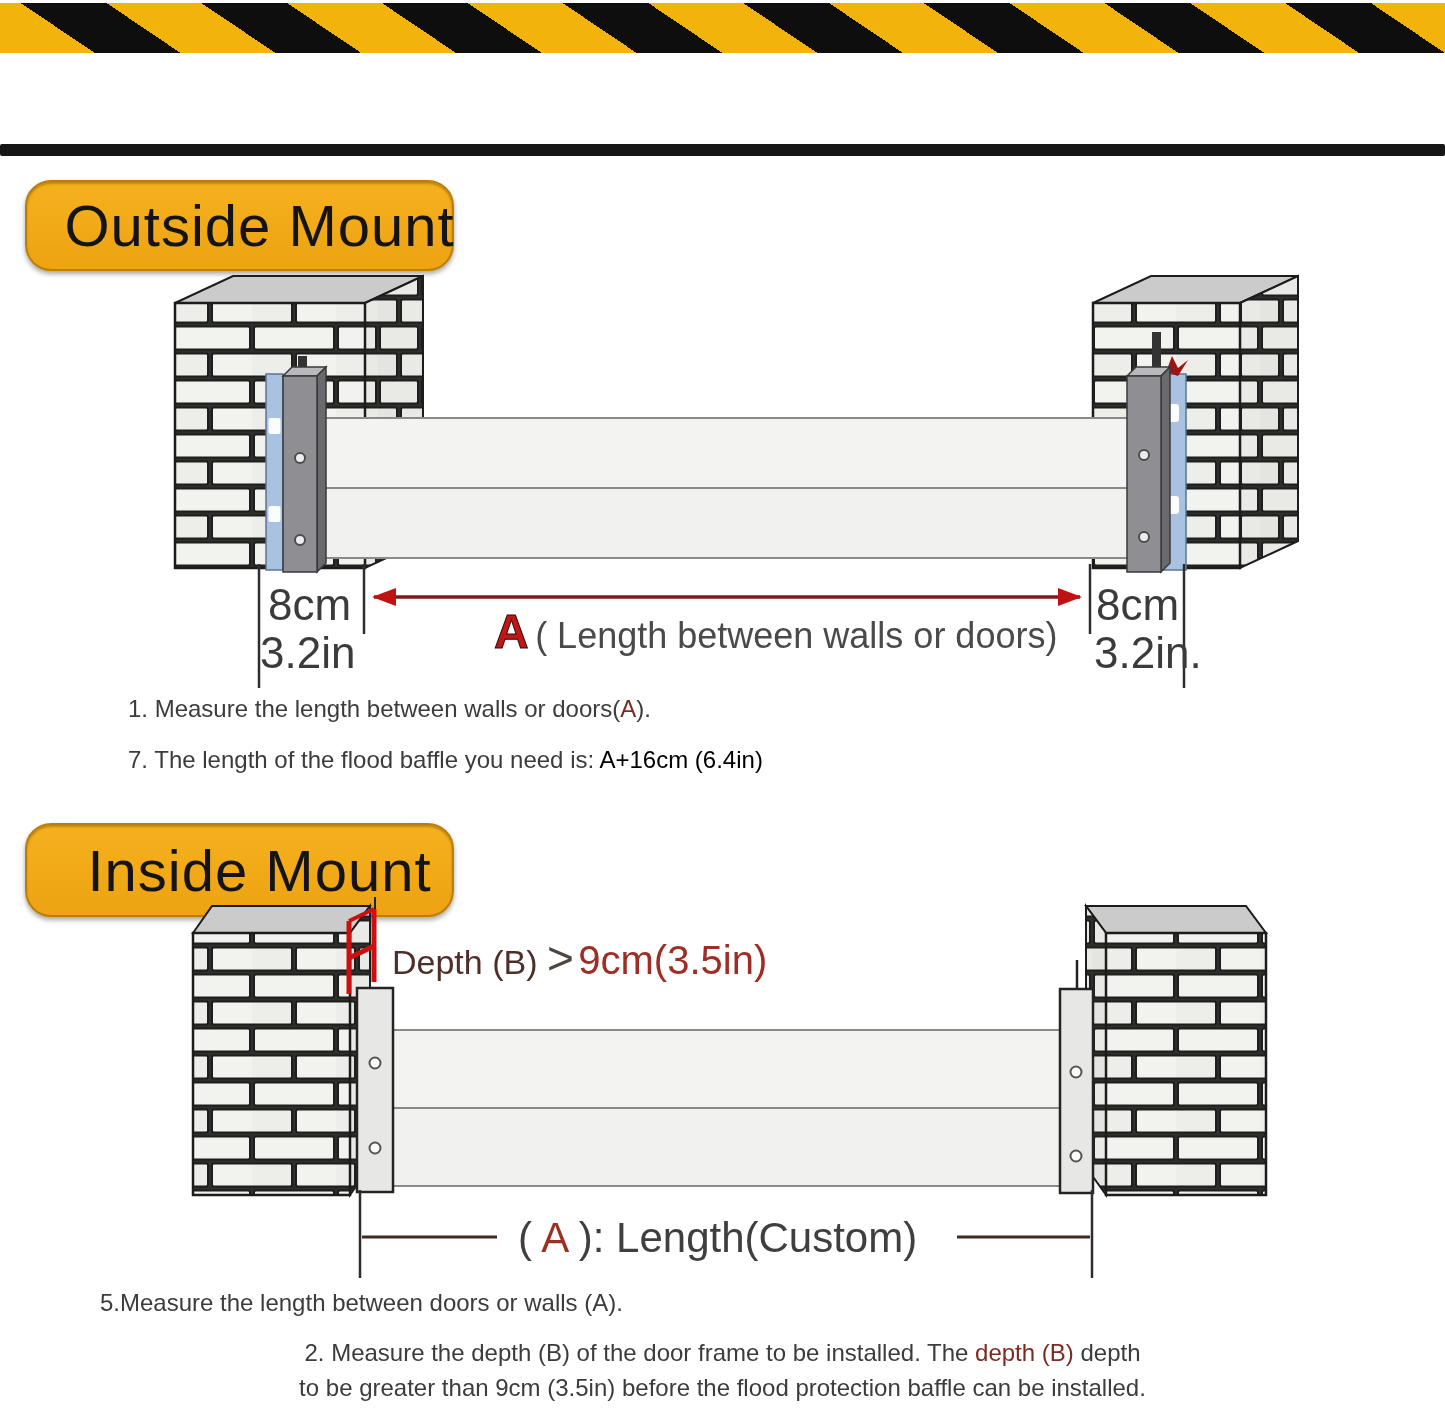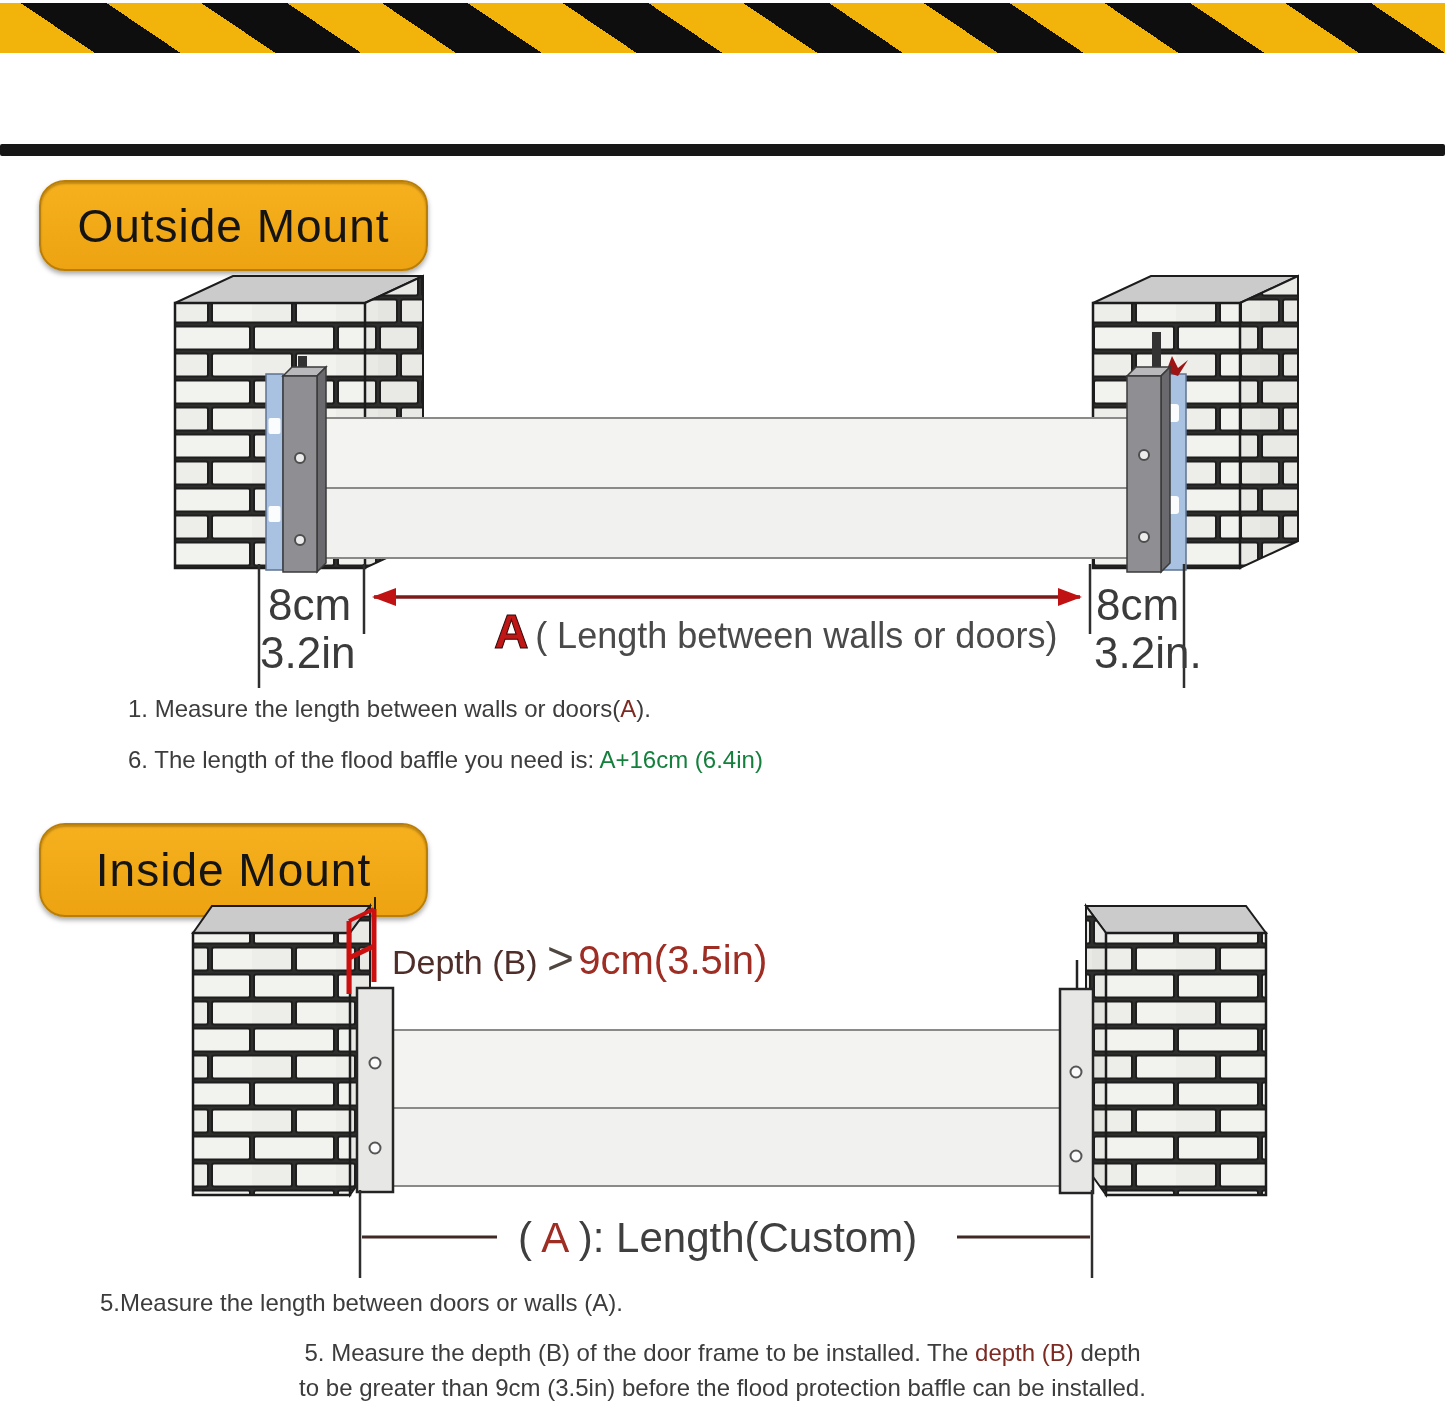--- a/index.html
+++ b/index.html
@@ -19,44 +19,44 @@
     display:flex;align-items:center;justify-content:center;
   }
   .title{
     font-size:58px;font-weight:700;color:#0d0d0d;letter-spacing:1px;
     text-shadow:3px 4px 3px rgba(105,105,105,.65);
     white-space:nowrap;
   }
   .blackbar{position:absolute;left:0;top:144px;width:1445px;height:12px;background:#161616;border-radius:2px;}
   
   .badge{
-    position:absolute;left:39px;width:385px;
+    position:absolute;left:25px;width:385px;
     background:linear-gradient(180deg,#f6b01e,#eda312);
     border:2px solid #b97e07;border-radius:26px;
     box-shadow:0 3px 5px rgba(0,0,0,.35), inset 0 2px 2px rgba(90,60,0,.35);
     display:flex;align-items:center;justify-content:center;
-    font-size:46px;color:#141414;letter-spacing:1px;white-space:nowrap;
+    font-size:58px;color:#141414;letter-spacing:1px;white-space:nowrap;padding-left:40px;
   }
   #badge-outside{top:180px;height:87px;}
   #badge-inside{top:807px;height:90px;margin-top:16px;}
   
   svg{position:absolute;left:0;}
   #svg-outside{top:258px;}
   #svg-inside{top:897px;}
   svg text{font-family:"Liberation Sans",sans-serif;}
   
   .step{
     position:absolute;font-size:24px;color:#3c3c3c;white-space:nowrap;letter-spacing:0;
   }
   #out-step1{left:128px;top:695px;}
   #out-step2{left:128px;top:746px;}
   #in-step1{left:100px;top:1289px;}
   #in-step2a{left:0;top:1339px;width:1445px;text-align:center;}
   #in-step2b{left:0;top:1374px;width:1445px;text-align:center;}
-  .maroon{color:#15803d;}
+  .maroon{color:#000000;}
   .dkred{color:#7c2a22;}
 </style>
 </head>
 <body>
 
 <div id="page">
 
   <div class="hazard"></div>
 
   <div class="blackbar"></div>
@@ -142,21 +142,21 @@
     <text x="260" y="668" font-size="44" fill="#3b3b3b">3.2in</text>
     <text x="1096" y="620" font-size="44" fill="#3b3b3b">8cm</text>
     <text x="1094" y="668" font-size="44" fill="#3b3b3b">3.2in.</text>
     <text x="494" y="648">
       <tspan font-size="48" font-weight="bold" fill="#c11616" stroke="#2e0808" stroke-width="1">A</tspan>
       <tspan dx="2" font-size="36" fill="#4a4a4a">( Length between walls or doors)</tspan>
     </text>
   </svg>
 
   <div class="step" id="out-step1"><span>1. Measure the length between walls or doors(</span><span class="dkred">A</span><span>).</span></div>
-  <div class="step" id="out-step2"><span>6. The length of the flood baffle you need is: </span><span class="maroon">A+16cm (6.4in)</span></div>
+  <div class="step" id="out-step2"><span>7. The length of the flood baffle you need is: </span><span class="maroon">A+16cm (6.4in)</span></div>
 
   <div class="badge" id="badge-inside">Inside Mount</div>
 
   <svg id="svg-inside" width="1445" height="390" viewBox="0 897 1445 390">
 
     <g>
       <polygon points="193,933 212,906 370,906 350,933" fill="#cbcbcb" stroke="#1c1c1c" stroke-width="2"></polygon>
       <polygon points="350,933 370,906 370,1167 350,1195" fill="url(#brickSide)" stroke="#1c1c1c" stroke-width="2"></polygon>
       <rect x="193" y="933" width="157" height="262" fill="url(#brick)" stroke="#1c1c1c" stroke-width="2.5"></rect>
     </g>
@@ -206,16 +206,16 @@
       <line x1="957" y1="1237" x2="1090" y2="1237" stroke="#402a26" stroke-width="3"></line>
     </g>
     <text x="518" y="1252" font-size="42">
       <tspan fill="#3f3f3f">(</tspan>
       <tspan fill="#9e2d24">A</tspan>
       <tspan fill="#3f3f3f">): Length(Custom)</tspan>
     </text>
   </svg>
 
   <div class="step" id="in-step1">5.Measure the length between doors or walls (A).</div>
-  <div class="step" id="in-step2a"><span>5. Measure the depth (B) of the door frame to be installed. The </span><span class="dkred">depth (B)</span><span> depth</span></div>
+  <div class="step" id="in-step2a"><span>2. Measure the depth (B) of the door frame to be installed. The </span><span class="dkred">depth (B)</span><span> depth</span></div>
   <div class="step" id="in-step2b">to be greater than 9cm (3.5in) before the flood protection baffle can be installed.</div>
 
 </div>
 
 </body></html>

